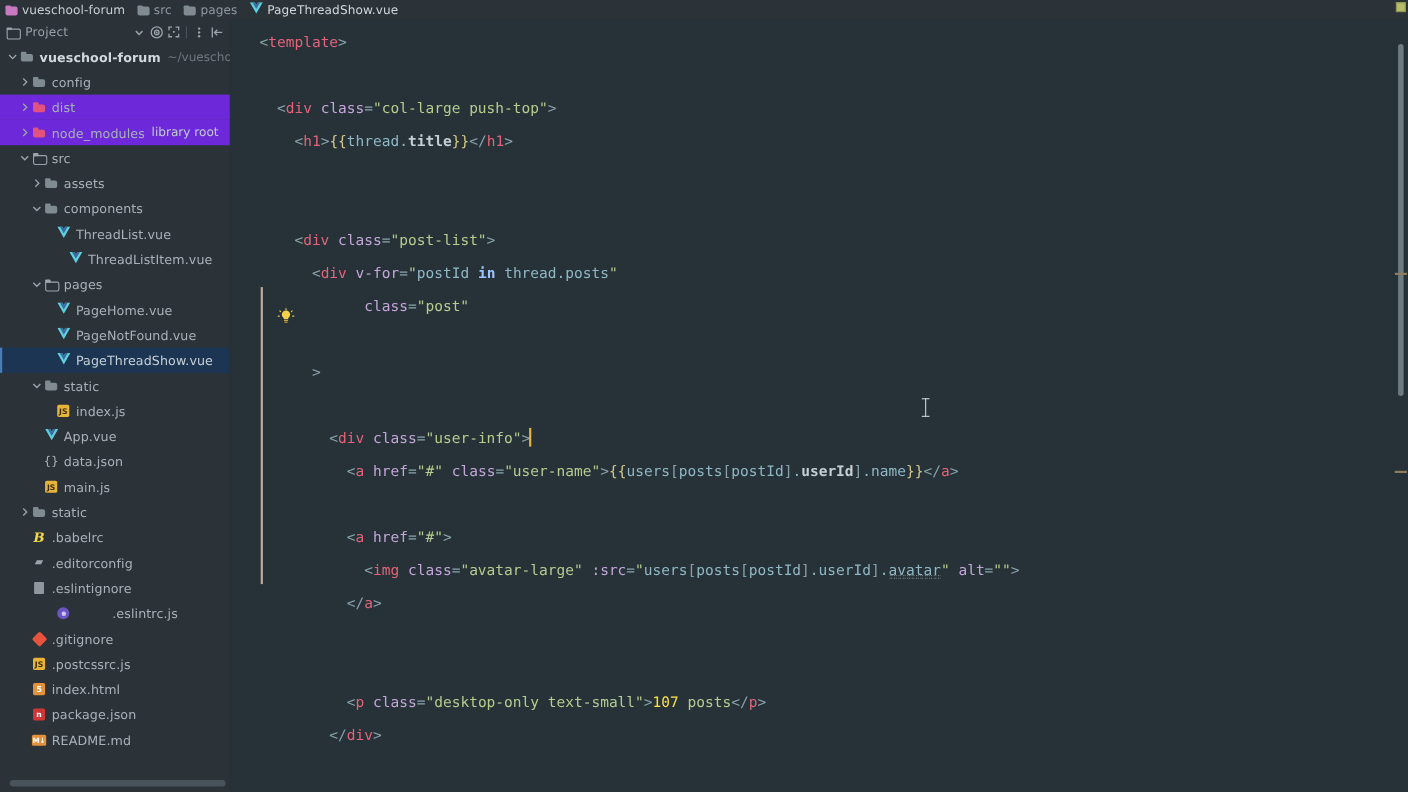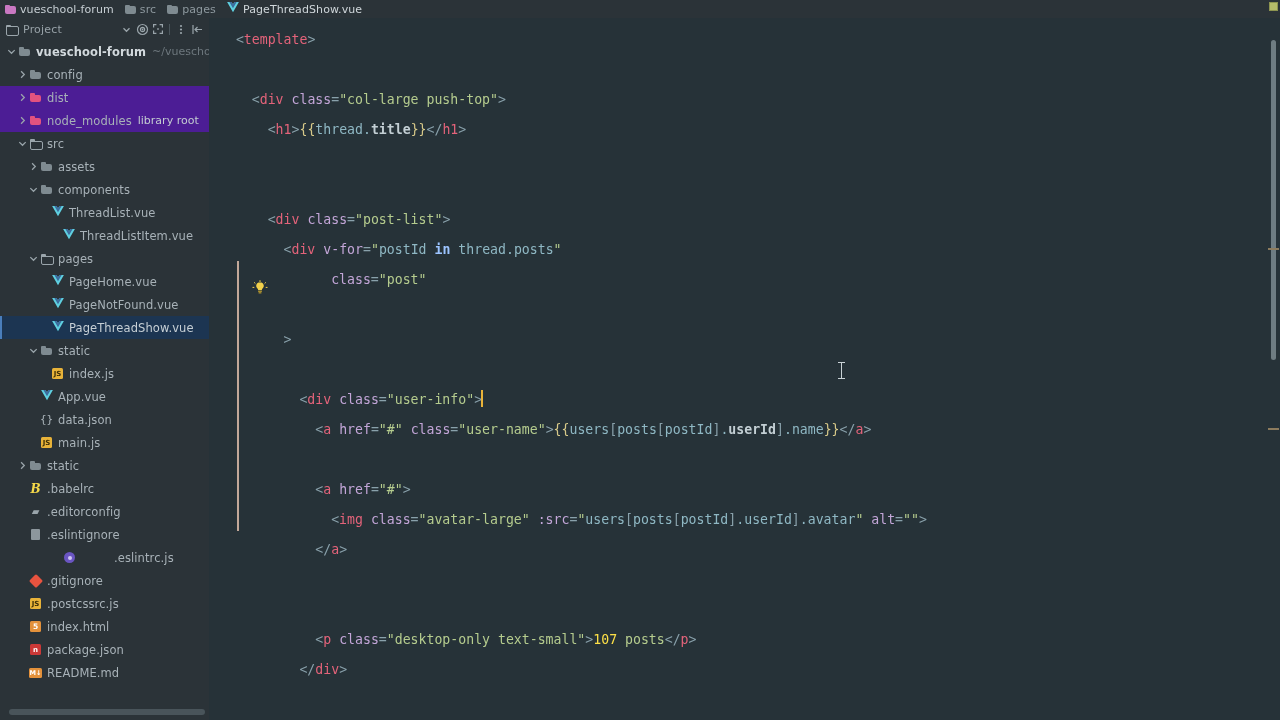--- a/index.html
+++ b/index.html
@@ -56,21 +56,21 @@
     height:23px; display:flex; align-items:center; white-space:nowrap;
     padding-right:4px; position:relative;
   }
   .row .arrow{ width:10px; height:10px; flex:0 0 10px; margin-right:2px; color:#9aa5ab; display:flex;align-items:center;justify-content:center;}
   .row .arrow svg{display:block}
   .row .icn{ width:13px; flex:0 0 13px; display:flex; align-items:center; justify-content:center; margin-right:5px;}
   .row .lbl{ font-size:11.5px; color:#a8b2b8; letter-spacing:.1px; }
   .row .sub{ font-size:11px; color:#6d777d; margin-left:6px; }
   .row .sub.bright{ color:#c3ccd1; }
   .row.bold .lbl{ color:#d2d9dd; font-weight:bold; }
-  .row.hl{ background:#4c1d95; }
+  .row.hl{ background:#6d28d9; }
   .row.sel{ background:#1c3552; }
   .row.sel .lbl{ color:#c6cfd5; }
   .row.sel::before{ content:""; position:absolute; left:0; top:0; bottom:0; width:2px; background:#4a7ebb; }
 
   
   .ic-js{ width:11px;height:11px;background:#e8b339;border-radius:1.5px;color:#3b2d06;
     font-size:7px;font-weight:bold;display:flex;align-items:center;justify-content:center;
     font-family:"DejaVu Sans",sans-serif;}
   .ic-json{ color:#a8b2b8; font-size:11px; font-family:"DejaVu Sans Mono",monospace;}
   .ic-html{ width:11px;height:11px;background:#e3913b;border-radius:1.5px;color:#fff;
@@ -429,21 +429,21 @@
         </span>
         <span class="lbl">.editorconfig</span>
       </div>
       <div class="row" style="padding-left: 17px;">
         <span class="arrow"></span>
         <span class="icn">
           <span class="ic-ignore"></span>
         </span>
         <span class="lbl">.eslintignore</span>
       </div>
-      <div class="row" style="padding-left: 18px; gap: 33px;">
+      <div class="row" style="padding-left: 6px; gap: 33px;">
         <span class="arrow"></span>
         <span class="icn">
           <span class="ic-eslint">
             <i></i>
           </span>
         </span>
         <span class="lbl">.eslintrc.js</span>
       </div>
       <div class="row" style="padding-left: 17px;">
         <span class="arrow"></span>

